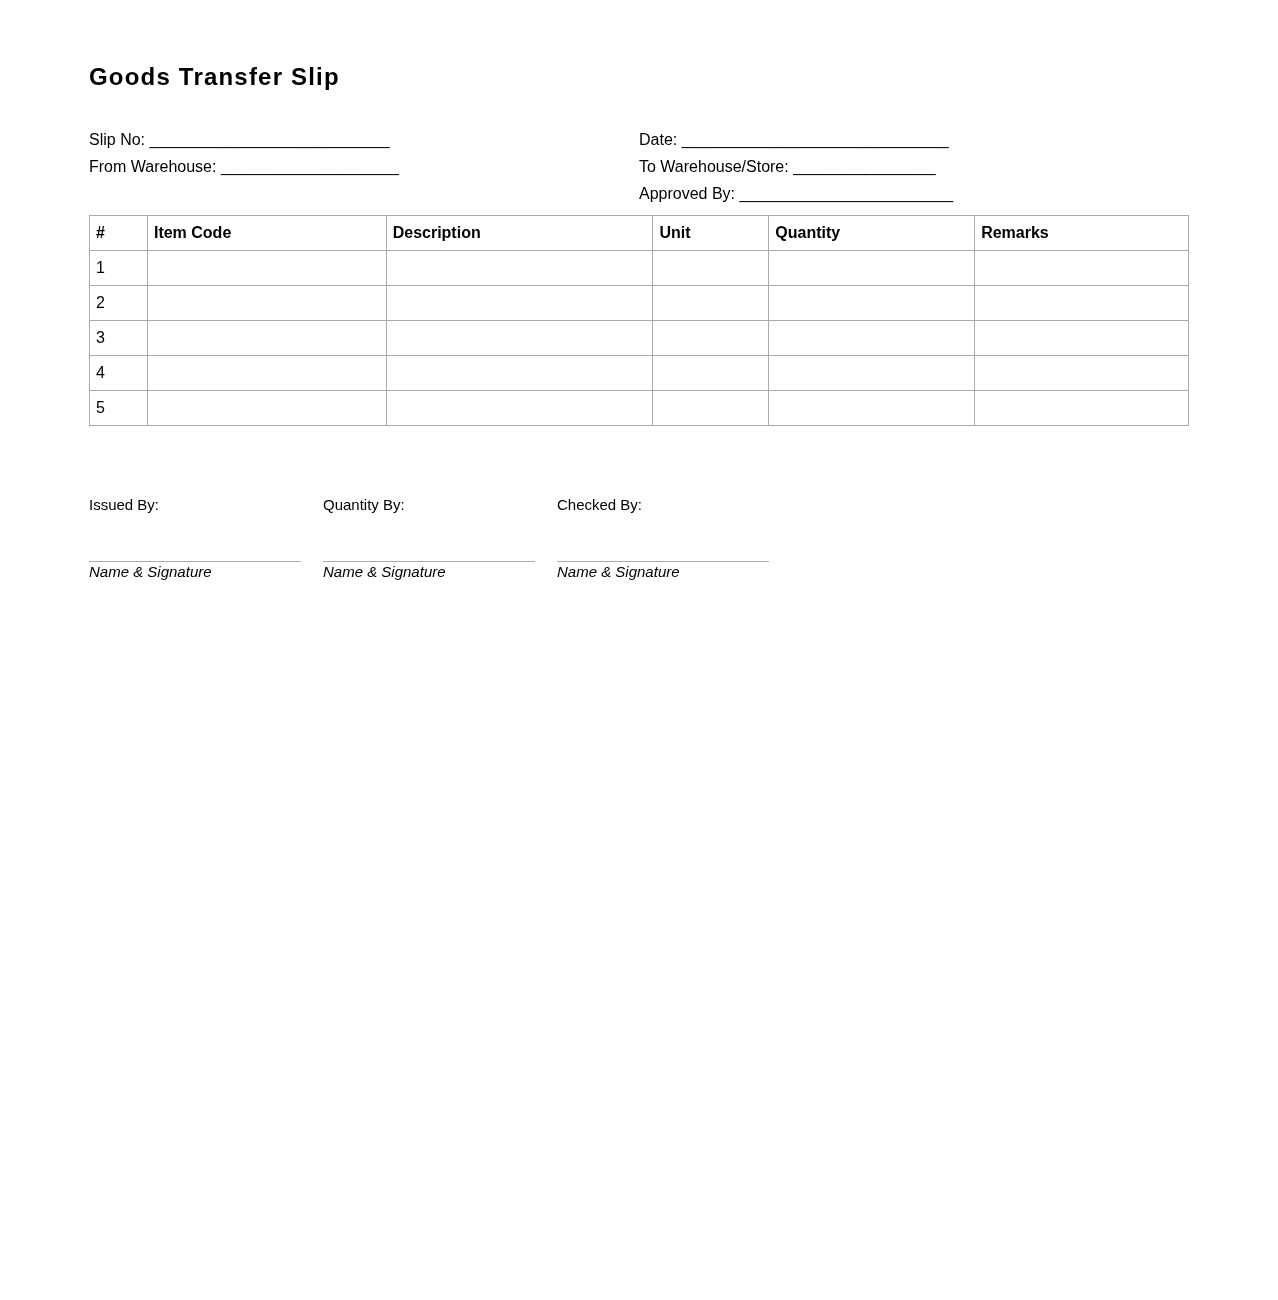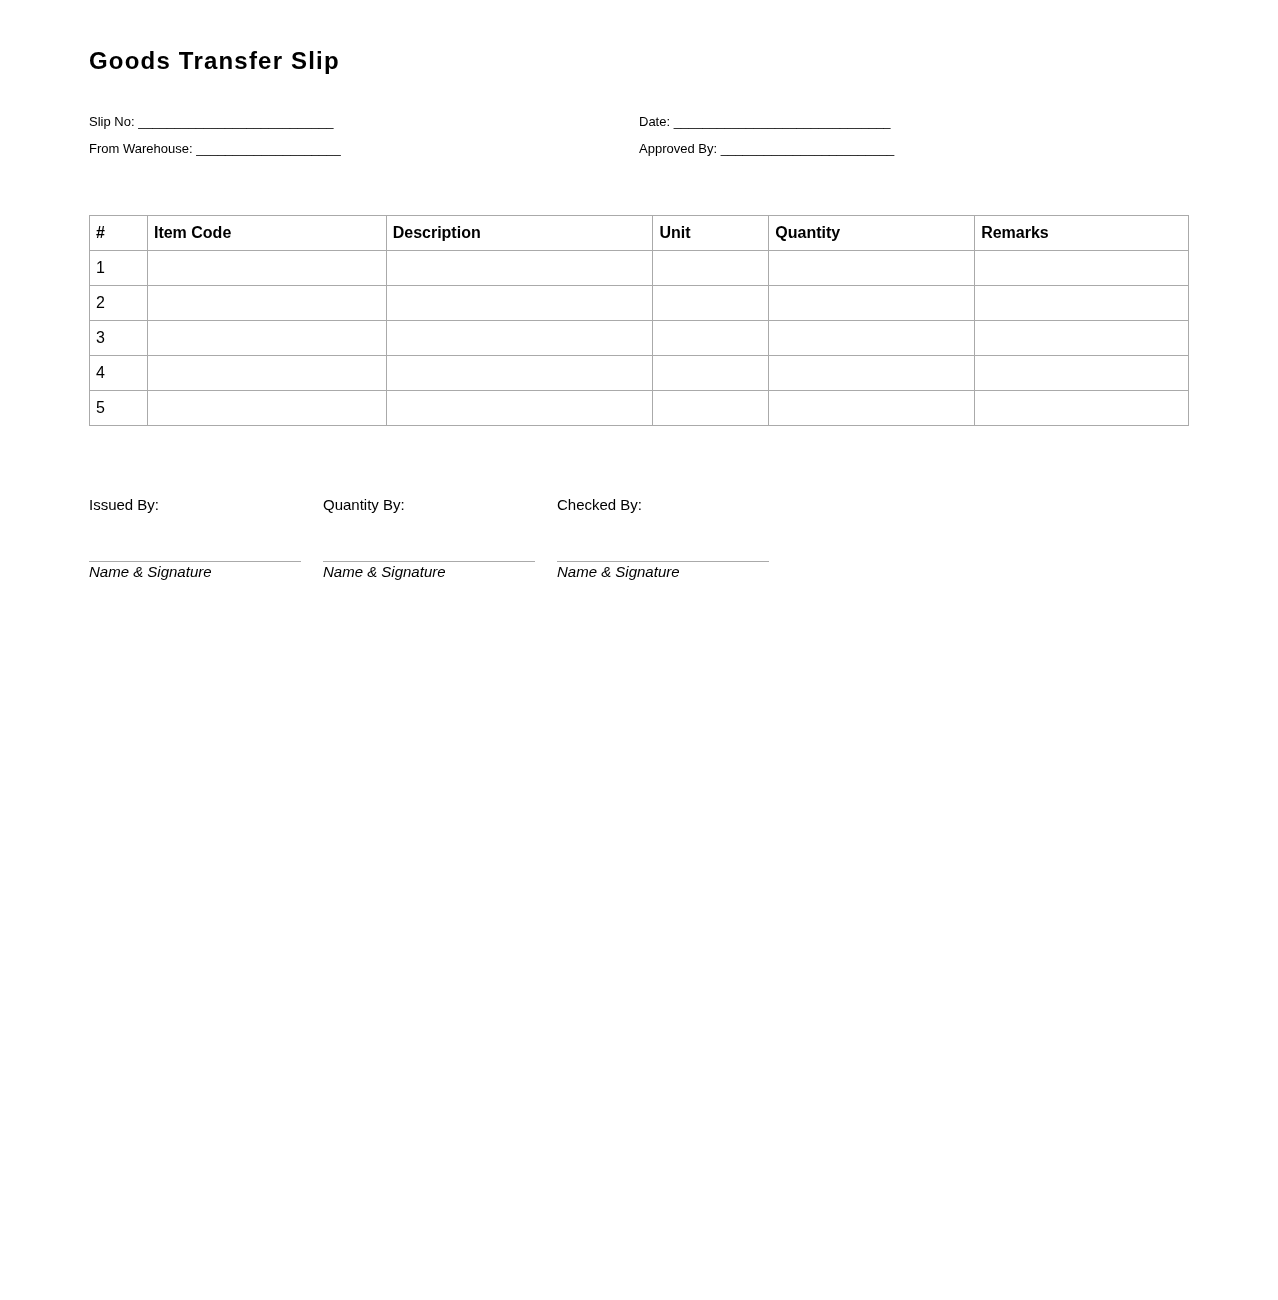--- a/index.html
+++ b/index.html
@@ -1,25 +1,25 @@
 <!DOCTYPE html>
 <html><head>
   <meta charset="utf-8">
   <style>
     html, body { margin: 0; padding: 0; background: #ffffff; }
     body {
       width: 1278px; height: 1300px; position: relative; overflow: hidden;
       font-family: "Liberation Sans", sans-serif; color: #000;
     }
     .title {
-      position: absolute; left: 89px; top: 46px;
+      position: absolute; left: 89px; top: 62px;
       font-size: 24px; font-weight: bold; letter-spacing: 1.2px;
       margin: 0; line-height: 30px;
     }
-    .meta-col { position: absolute; top: 112px; font-size: 13px; }
+    .meta-col { position: absolute; top: 130px; font-size: 16px; }
     .meta-col.left { left: 89px; }
     .meta-col.right { left: 639px; }
     .meta-row { height: 27px; line-height: 20px; white-space: nowrap; }
     table.items {
       position: absolute; left: 89px; top: 215px;
       border-collapse: collapse; width: 1100px; font-size: 16px;
     }
     table.items th, table.items td {
       border: 1px solid #aaaaaa; height: 34px; padding: 0 6px;
       text-align: left; vertical-align: middle;
@@ -44,20 +44,24 @@
   <div class="meta-row">
     <span>From Warehouse:</span>
     <span>____________________</span>
   </div>
 </div>
 
 <div class="meta-col right">
   <div class="meta-row">
     <span>Date:</span>
     <span>______________________________</span>
+  </div>
+  <div class="meta-row">
+    <span>To Warehouse/Store:</span>
+    <span>________________</span>
   </div>
   <div class="meta-row">
     <span>Approved By:</span>
     <span>________________________</span>
   </div>
 </div>
 
 <table class="items">
   <colgroup>
     <col style="width:58px">

